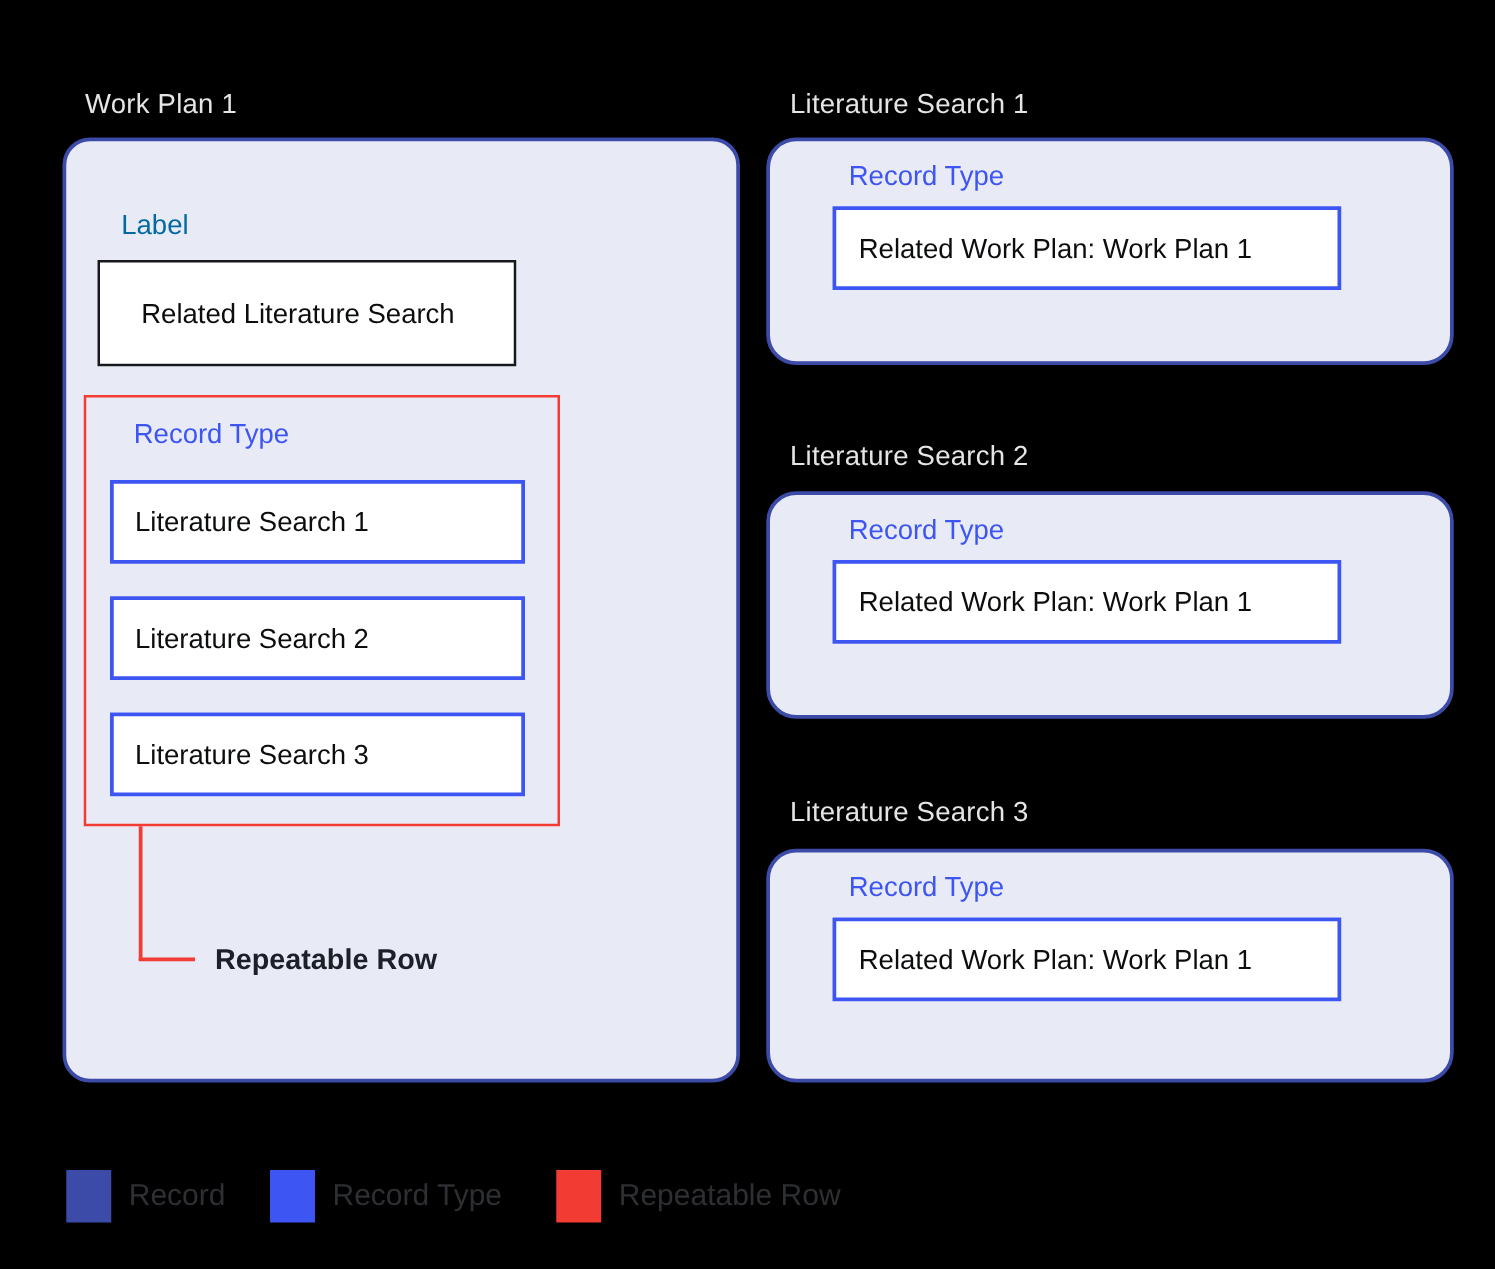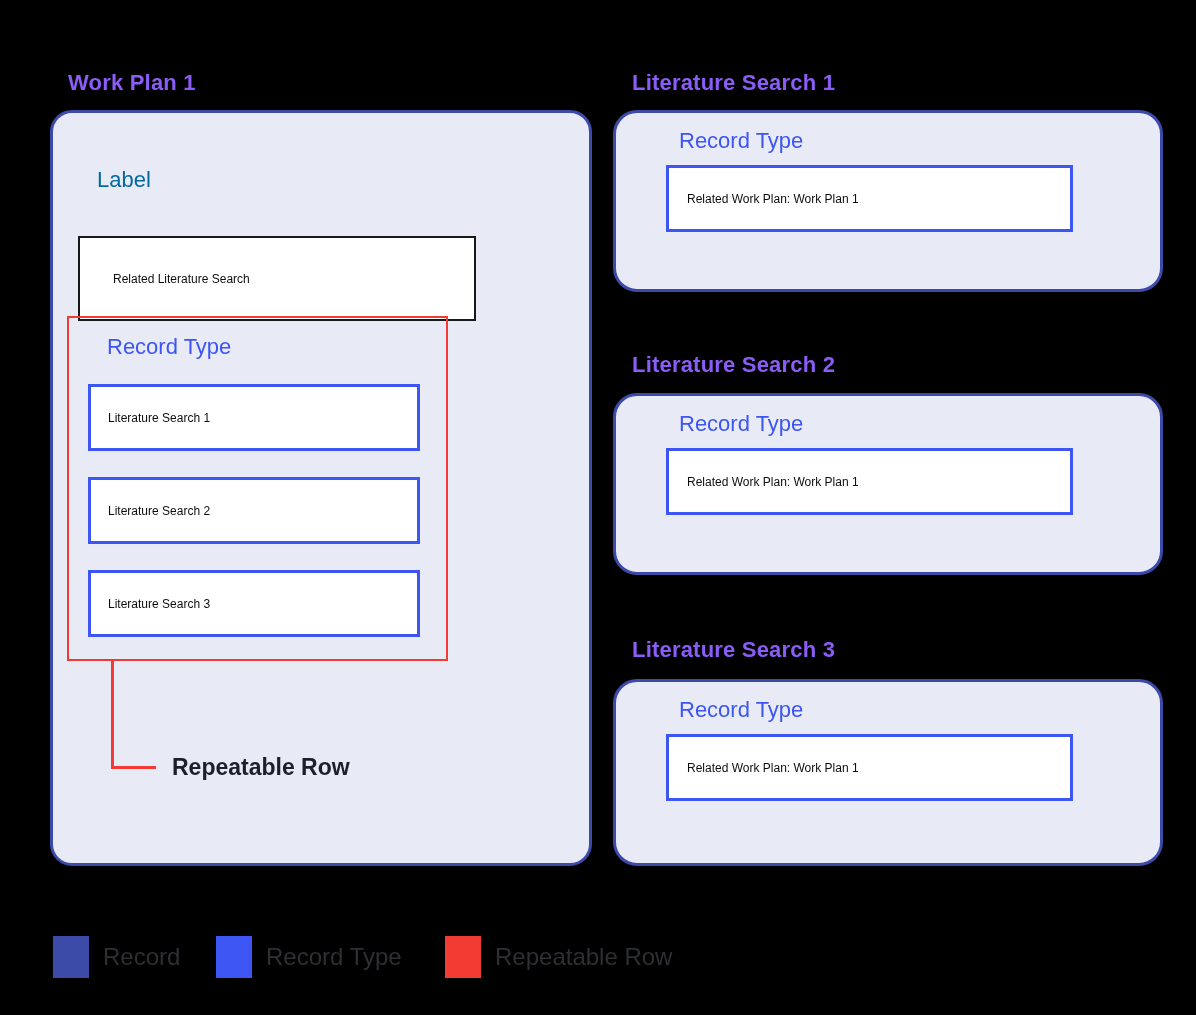--- a/index.html
+++ b/index.html
@@ -1,36 +1,36 @@
 <!DOCTYPE html>
 <html><head>
 <meta charset="utf-8">
 <style>
   html,body{margin:0;padding:0;background:#000;}
   #stage{
     position:relative;width:1196px;height:1015px;background:#000000;
     font-family:"Liberation Sans","DejaVu Sans",sans-serif;overflow:hidden;
   }
   .dim-title{
-    position:absolute;font-size:22px;font-weight:700;color:#8b5cf6;
+    position:absolute;font-size:22px;font-weight:400;color:#e5e5e5;
     letter-spacing:0.2px;white-space:nowrap;
   }
   .card{
     position:absolute;background:#e8eaf6;border:3px solid #3c4aa8;
     border-radius:22px;box-sizing:border-box;
   }
   .heading-dark{
     position:absolute;font-size:22px;font-weight:400;color:#0369a1;white-space:nowrap;
   }
   .heading-blue{
     position:absolute;font-size:22px;font-weight:500;color:#3d55f2;white-space:nowrap;
   }
   .white-box{
     position:absolute;background:#ffffff;box-sizing:border-box;
-    display:flex;align-items:center;font-size:12px;color:#0c0d0f;white-space:nowrap;
+    display:flex;align-items:center;font-size:22px;color:#0c0d0f;white-space:nowrap;
   }
   .label-box{border:2px solid #17181c;padding-left:33px;}
   .blue-box{border:3px solid #3d55f2;padding-left:17px;}
   .field-box{border:3px solid #3d55f2;padding-left:18px;}
   .red-box{
     position:absolute;border:2px solid #f23b33;box-sizing:border-box;background:transparent;
   }
   .red-line{position:absolute;background:#f23b33;}
   .repeatable-label{
     position:absolute;font-size:23px;font-weight:700;color:#1c2029;white-space:nowrap;
@@ -44,21 +44,21 @@
 <body>
 
 <div id="stage">
 
   <div class="dim-title" style="left:68px;top:70px;">Work Plan 1</div>
 
   <div class="card" style="left:50px;top:110px;width:542px;height:756px;"></div>
 
   <div class="heading-dark" style="left:97px;top:167px;">Label</div>
 
-  <div class="white-box label-box" style="left:78px;top:208px;width:398px;height:85px;margin-top:28px;">
+  <div class="white-box label-box" style="left:78px;top:208px;width:335px;height:85px;">
     <span>Related Literature Search</span>
   </div>
 
   <div class="red-box" style="left:67px;top:316px;width:381px;height:345px;"></div>
 
   <div class="heading-blue" style="left:107px;top:334px;">Record Type</div>
 
   <div class="white-box blue-box" style="left:88px;top:384px;width:332px;height:67px;">
     <span>Literature Search 1</span>
   </div>

